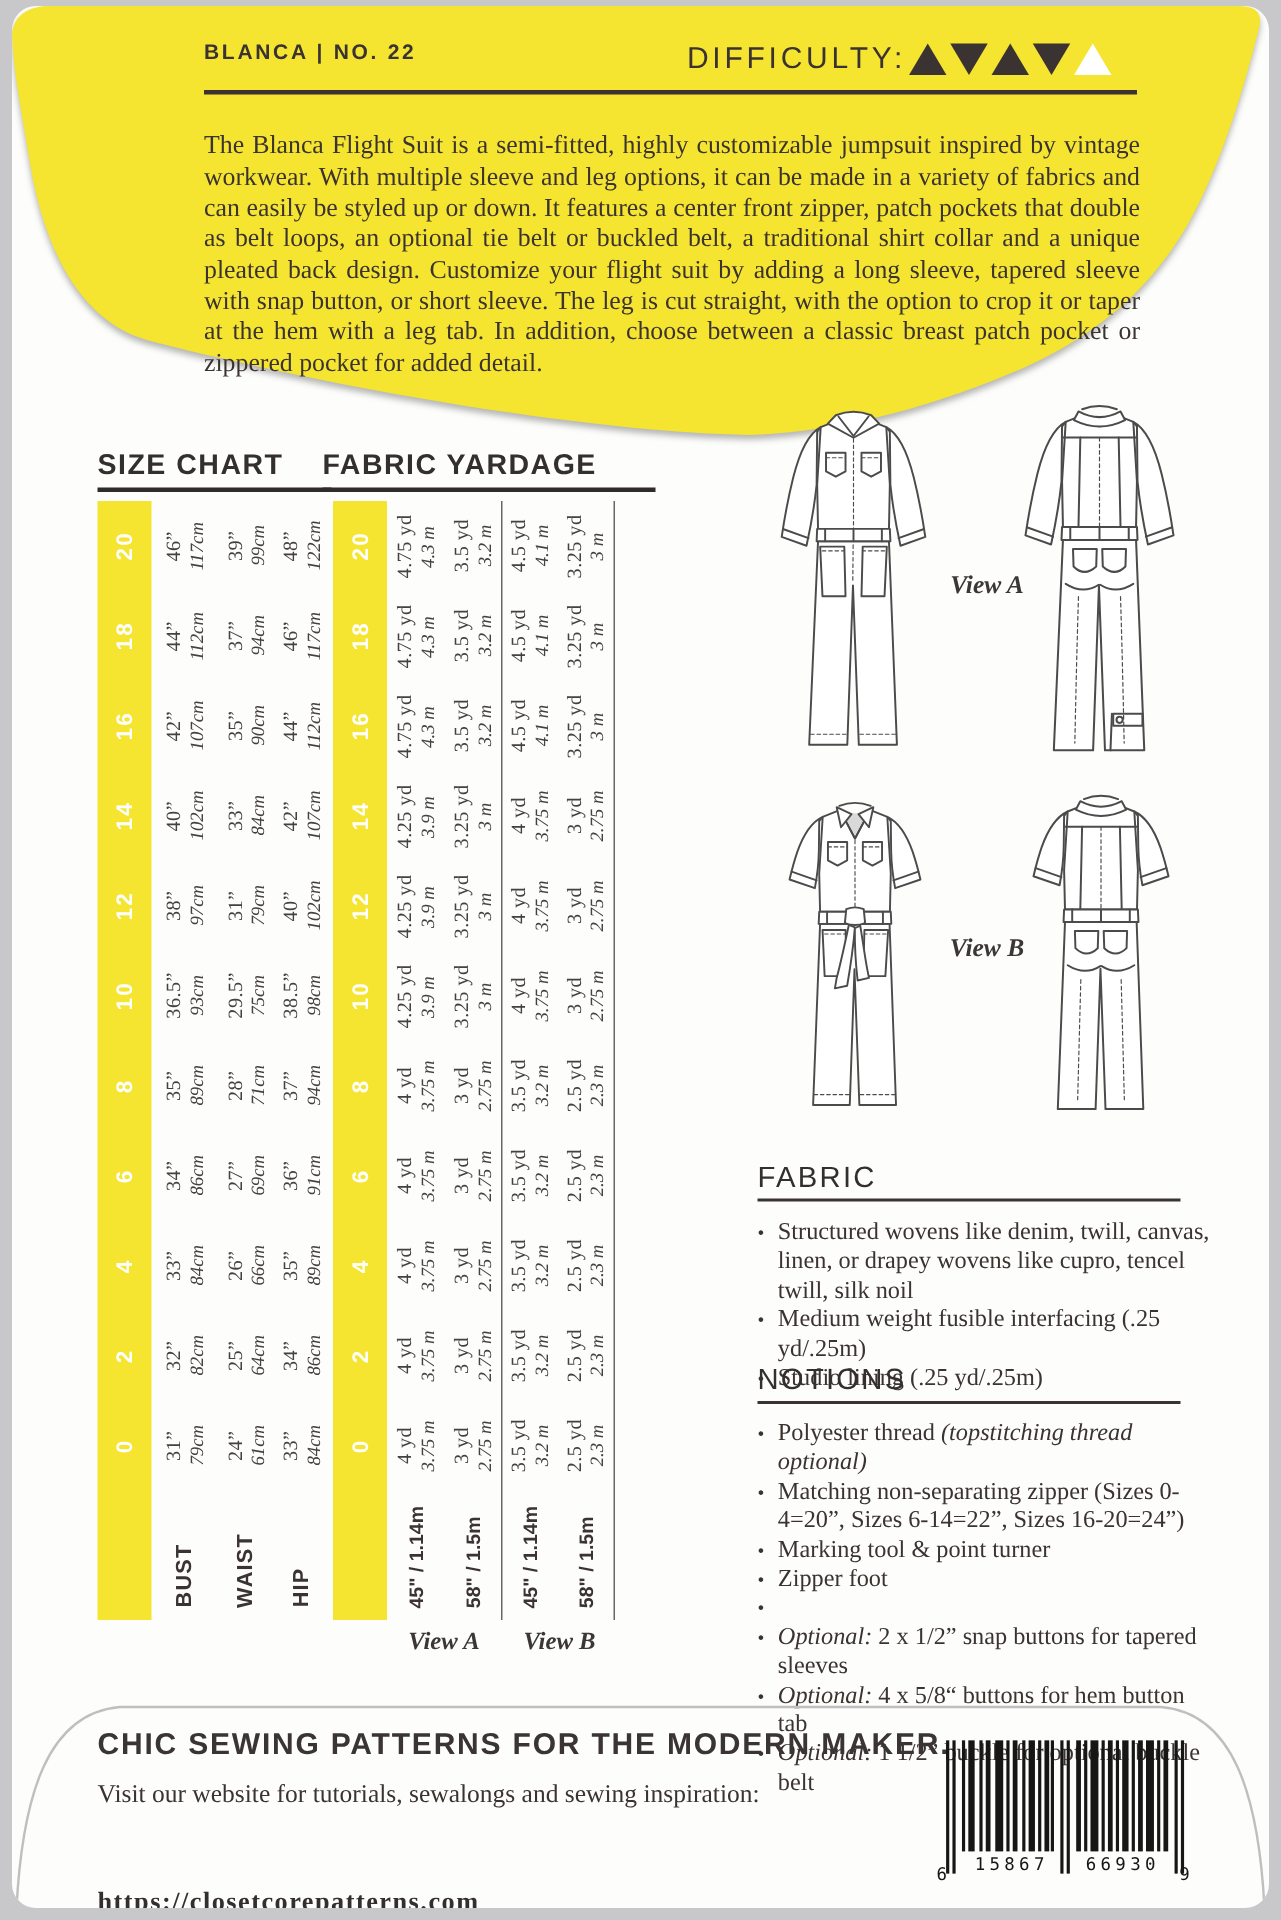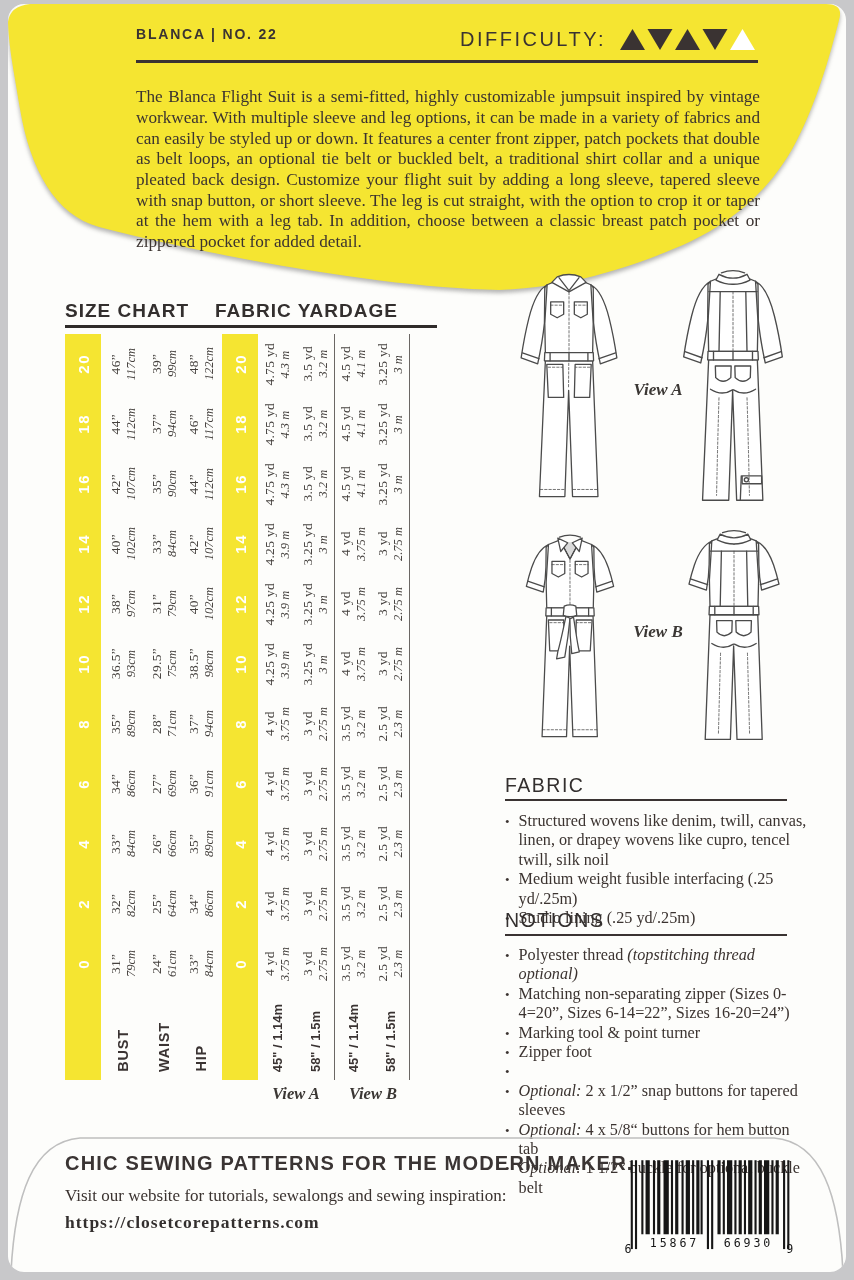--- a/index.html
+++ b/index.html
@@ -5,21 +5,21 @@
   html,body{margin:0;padding:0}
   .stage{position:relative;width:854px;height:1280px;background:#c8c8ca;overflow:hidden;
          font-family:"Liberation Sans",sans-serif;color:#3a3332}
   .card{position:absolute;left:8px;top:4px;width:838px;height:1268px;background:#fdfdfb;
         border-radius:16px;overflow:hidden}
 
   
   .flap-svg{position:absolute;left:0;top:0;width:838px;height:310px;
             filter:drop-shadow(0 3px 2px rgba(90,90,90,.45))}
   .brand{position:absolute;left:128px;top:22px;font-size:14px;font-weight:700;letter-spacing:1.8px}
-  .difficulty{position:absolute;right:90px;top:24px;display:flex;align-items:flex-end;gap:14px}
+  .difficulty{position:absolute;right:104px;top:24px;display:flex;align-items:flex-end;gap:2px}
   .difficulty-label{font-size:20px;font-weight:400;letter-spacing:2.5px}
   .flap-rule{position:absolute;left:128px;top:56px;width:622px;height:2.5px;background:#3a3332}
   .descr{position:absolute;left:128px;top:66px;width:624px;
          font:17.2px/20.7px "Liberation Serif",serif;color:#3b3330;text-align:justify}
 
   
   .tbl-title{position:absolute;font-size:19px;font-weight:700;letter-spacing:1px;color:#332f2e}
   .tbl-rule{position:absolute;height:2.6px;background:#2f2b2a}
   .tgrid{position:absolute;display:grid}
   #sc-grid{left:57px;top:330px;grid-template-columns:36px 44px 38px 36px}
@@ -56,21 +56,21 @@
   .sec-rule{position:absolute;height:2.2px;background:#3a3332}
   .blist{position:absolute;width:306px}
   .brow{display:flex;gap:9px;font:16.2px/19.4px "Liberation Serif",serif;color:#3b3330}
   .brow .dot{flex:none;font-size:13px;line-height:19.4px}
   .brow i{font-style:italic}
 
   
   .foot-svg{position:absolute;left:0;top:1122px;width:838px;height:146px}
   .tagline{position:absolute;left:57px;top:1148px;font-size:20px;font-weight:700;letter-spacing:1.2px;color:#3a3433}
   .visit{position:absolute;left:57px;top:1182px;font:17px "Liberation Serif",serif;color:#3b3330}
-  .url{position:absolute;left:57px;top:1208px;font:700 17.5px "Liberation Serif",serif;letter-spacing:1px;color:#332f2e}
+  .url{position:absolute;left:57px;top:1253px;font:700 17.5px "Liberation Serif",serif;letter-spacing:1px;color:#332f2e}
   .copyright{position:absolute;left:57px;top:1242px;font:15.5px "Liberation Serif",serif;color:#3b3330}
   .heart{color:#ef998e}
   .barcode{position:absolute;left:612px;top:1152px;width:178px;height:110px}
   .barcode rect{fill:#161616}
   .barcode text{font-family:"DejaVu Sans Mono",monospace;font-size:11px;fill:#161616}
 </style>
 </head>
 <body>
 
 <div class="stage">

